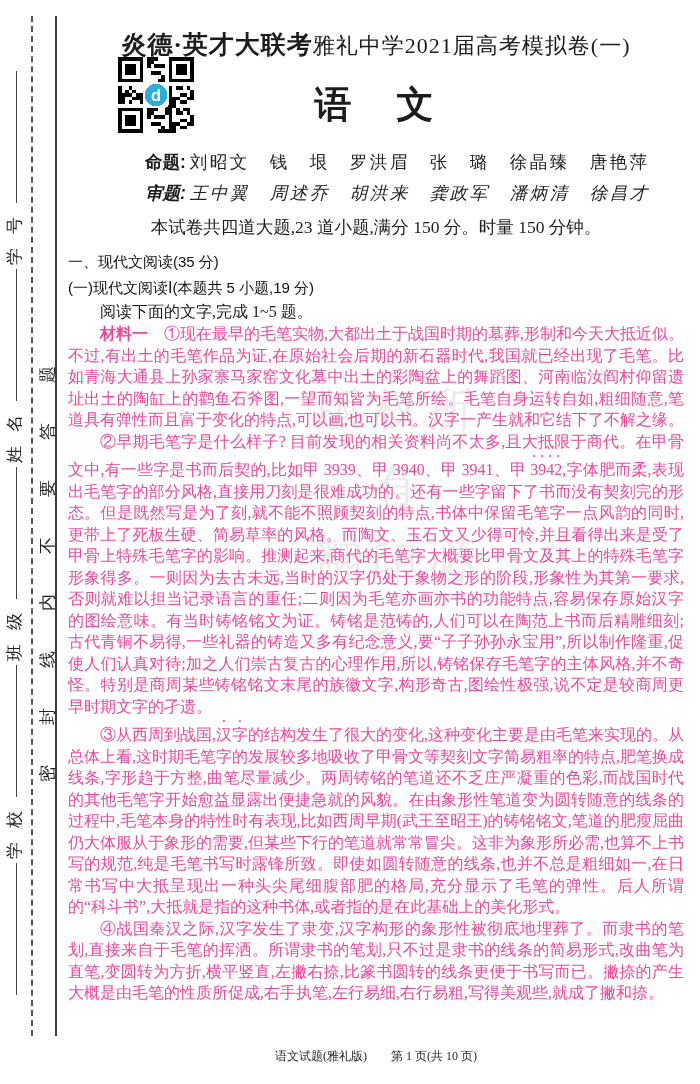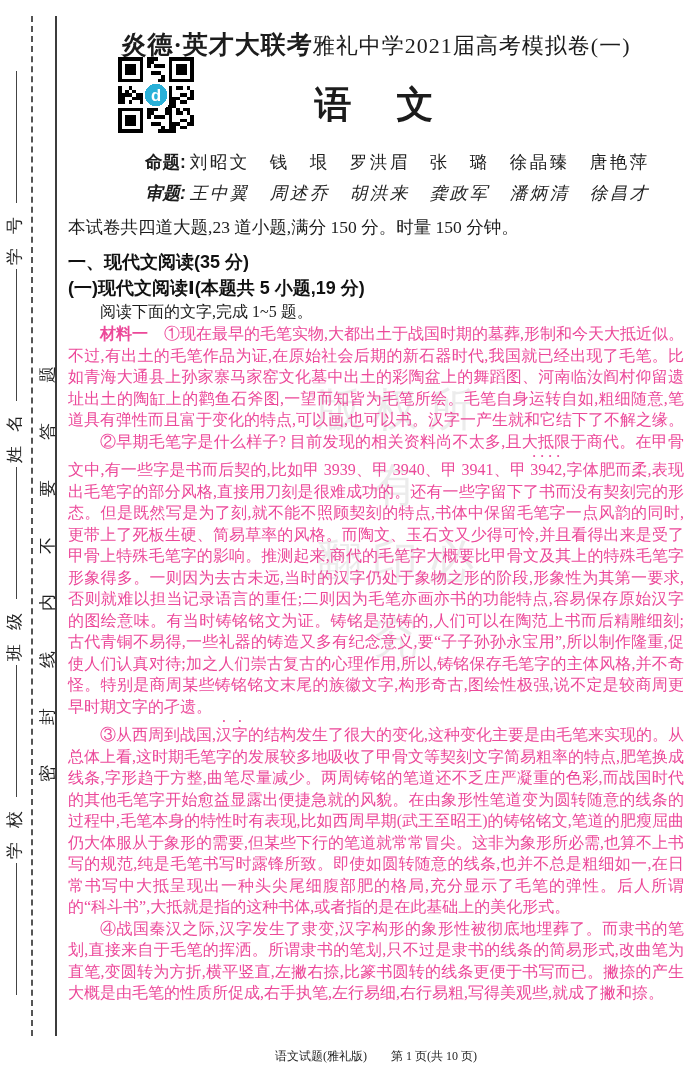--- a/index.html
+++ b/index.html
@@ -31,27 +31,27 @@
   .title-rest{font-size:22px;font-weight:500;letter-spacing:1px;}
   .qr{position:absolute;left:118px;top:57px;width:76px;height:76px;}
   .qr svg{width:76px;height:76px;display:block;}
   .subject{position:absolute;left:68px;top:80px;width:616px;text-align:center;
     font-size:37px;font-weight:700;letter-spacing:4px;}
   .staff-row{position:absolute;left:145px;white-space:nowrap;font-size:17.5px;}
   .staff-row.setters{top:150px;}
   .staff-row.reviewers{top:181px;font-style:italic;}
   .staff-label{font-family:"Liberation Sans","DejaVu Sans",sans-serif;font-weight:700;margin-right:4px;}
   .staff-names{letter-spacing:2.5px;color:#222;}
-  .exam-info{position:absolute;left:68px;top:215px;width:616px;text-align:left;font-size:17.5px;}
+  .exam-info{position:absolute;left:68px;top:215px;width:616px;text-align:center;font-size:17.5px;}
 
   
   main{position:absolute;left:68px;top:249px;width:616px;}
   .part-heading,.sub-heading{
     font-family:"Liberation Sans","DejaVu Sans",sans-serif;
-    font-weight:700;font-size:18px;line-height:26px;color:#111;
+    font-weight:400;font-size:15px;line-height:26px;color:#111;
   }
   .instruction{font-size:16px;line-height:22px;text-indent:2em;}
   .para{
     margin:0;font-size:16px;line-height:21.5px;text-align:justify;text-indent:2em;color:#ec4899;
   }
   .seg-bold{font-family:"Liberation Sans","DejaVu Sans",sans-serif;font-weight:700;}
   .seg-emph{
     -webkit-text-emphasis:filled dot;text-emphasis:filled dot;
     -webkit-text-emphasis-position:over right;text-emphasis-position:over right;
   }

